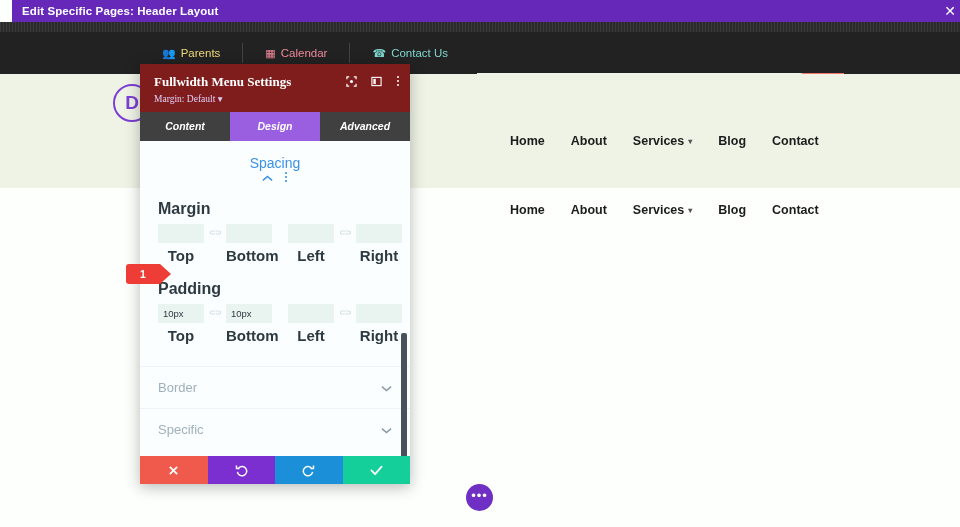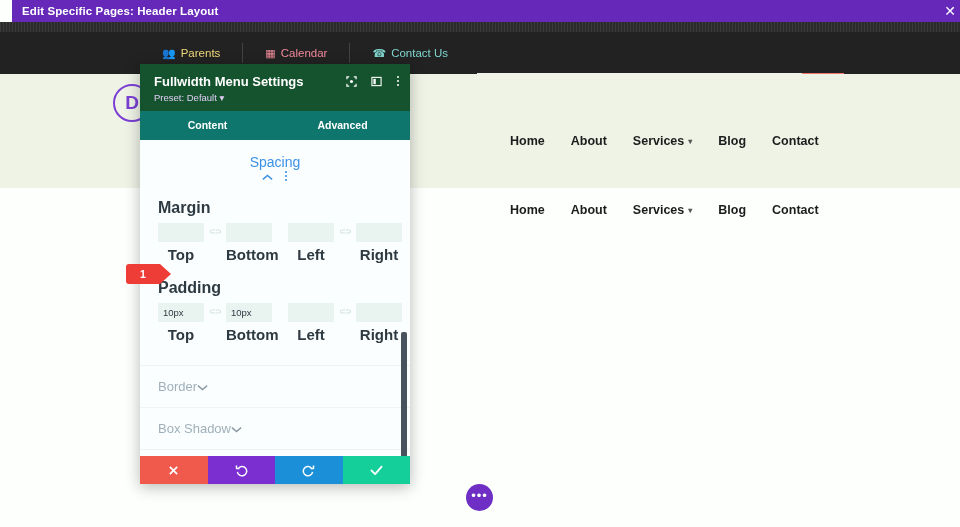--- a/index.html
+++ b/index.html
@@ -104,30 +104,30 @@
   }
   .fab span { position: relative; top: -2px; }
 
   
   .modal {
     position: absolute; left: 140px; top: 64px;
     width: 270px; height: 420px;
     background: #fbfeff; display: flex; flex-direction: column;
     box-shadow: 0 3px 14px rgba(0,0,0,.28);
   }
-  .modal-head { background: #14532d; padding: 10px 18px 8px 14px; position: relative; }
+  .modal-head { background: #7f1d1d; padding: 10px 18px 8px 14px; position: relative; font-family: Liberation Serif, serif; }
   .modal-title { color: #fff; font-size: 13px; font-weight: bold; }
   .modal-preset { color: #e0cdf5; font-size: 9.5px; margin-top: 3px; cursor: pointer; }
   .modal-head-icons {
     position: absolute; right: 10px; top: 11px;
     display: flex; align-items: center; gap: 14px;
   }
   .mh-ico { color: #fff; cursor: pointer; display: flex; align-items: center; }
 
-  .modal-tabs { display: flex; background: #0f766e; }
+  .modal-tabs { display: flex; background: #404040; font-style: italic; }
   .modal-tab {
     flex: 1; text-align: center; color: #fff;
     font-size: 10.5px; font-weight: bold; padding: 8px 0 9px 0;
     cursor: pointer;
   }
   .modal-tab.active { background: #9a5ee0; }
 
   .modal-body {
     flex: 1; position: relative; overflow: hidden; background: #fbfeff;
   }
@@ -160,21 +160,21 @@
     width: 22px; text-align: center; color: #b9ccc9;
     font-size: 8px; padding-top: 5px; cursor: pointer;
     letter-spacing: -1px;
   }
   .fdivider {
     width: 1px; height: 38px; background: #dfe7e9; margin: 0 8px;
   }
 
   .accordion { margin-top: 18px; }
   .acc-row {
-    display: flex; align-items: center; 
+    display: flex; align-items: center; justify-content: space-between;
     padding: 13px 18px; border-top: 1px solid #eef3f5; cursor: pointer;
   }
   .acc-title { color: #9fb0ba; font-size: 13px; }
   .acc-chev { color: #8a9aa4; font-size: 11px; }
 
   .mscroll {
     position: absolute; right: 3px; top: 192px;
     width: 6px; height: 142px; background: #48525c; border-radius: 2px;
     cursor: pointer;
   }
@@ -279,21 +279,21 @@
   </div>
 
   <div class="fab">
     <span>•••</span>
   </div>
 
   <div class="modal">
 
     <div class="modal-head">
       <div class="modal-title">Fullwidth Menu Settings</div>
-      <div class="modal-preset">Preset: Default ▾</div>
+      <div class="modal-preset">Margin: Default ▾</div>
       <div class="modal-head-icons">
         <span class="mh-ico">
           <svg width="11" height="11" viewBox="0 0 12 12" fill="none" stroke="#fff" stroke-width="1.3">
             <path d="M1 3.5V1h2.5M8.5 1H11v2.5M11 8.5V11H8.5M3.5 11H1V8.5"></path>
             <circle cx="6" cy="6" r="1.7" fill="#fff" stroke="none"></circle>
           </svg>
         </span>
         <span class="mh-ico">
           <svg width="11" height="11" viewBox="0 0 12 12" fill="none" stroke="#fff" stroke-width="1.2">
             <rect x="1" y="1.5" width="10" height="9"></rect>
@@ -305,20 +305,21 @@
             <circle cx="2" cy="2" r="1" fill="#fff"></circle>
             <circle cx="2" cy="6" r="1" fill="#fff"></circle>
             <circle cx="2" cy="10" r="1" fill="#fff"></circle>
           </svg>
         </span>
       </div>
     </div>
 
     <div class="modal-tabs">
       <div class="modal-tab">Content</div>
+      <div class="modal-tab active">Design</div>
       <div class="modal-tab">Advanced</div>
     </div>
 
     <div class="modal-body">
 
       <div class="sect-spacing">
         <div class="sect-head">
           <div class="sect-title">Spacing</div>
           <div class="sect-icons">
             <span>
@@ -394,28 +395,20 @@
       <div class="accordion">
         <div class="acc-row">
           <span class="acc-title">Border</span>
           <span class="acc-chev">
             <svg width="11" height="7" viewBox="0 0 12 7" fill="none" stroke="#8a9aa4" stroke-width="1.6">
               <path d="M1 1.5L6 5.7l5-4.2"></path>
             </svg>
           </span>
         </div>
         <div class="acc-row">
-          <span class="acc-title">Box Shadow</span>
-          <span class="acc-chev">
-            <svg width="11" height="7" viewBox="0 0 12 7" fill="none" stroke="#8a9aa4" stroke-width="1.6">
-              <path d="M1 1.5L6 5.7l5-4.2"></path>
-            </svg>
-          </span>
-        </div>
-        <div class="acc-row">
           <span class="acc-title">Specific</span>
           <span class="acc-chev">
             <svg width="11" height="7" viewBox="0 0 12 7" fill="none" stroke="#8a9aa4" stroke-width="1.6">
               <path d="M1 1.5L6 5.7l5-4.2"></path>
             </svg>
           </span>
         </div>
       </div>
 
       <div class="mscroll"></div>

